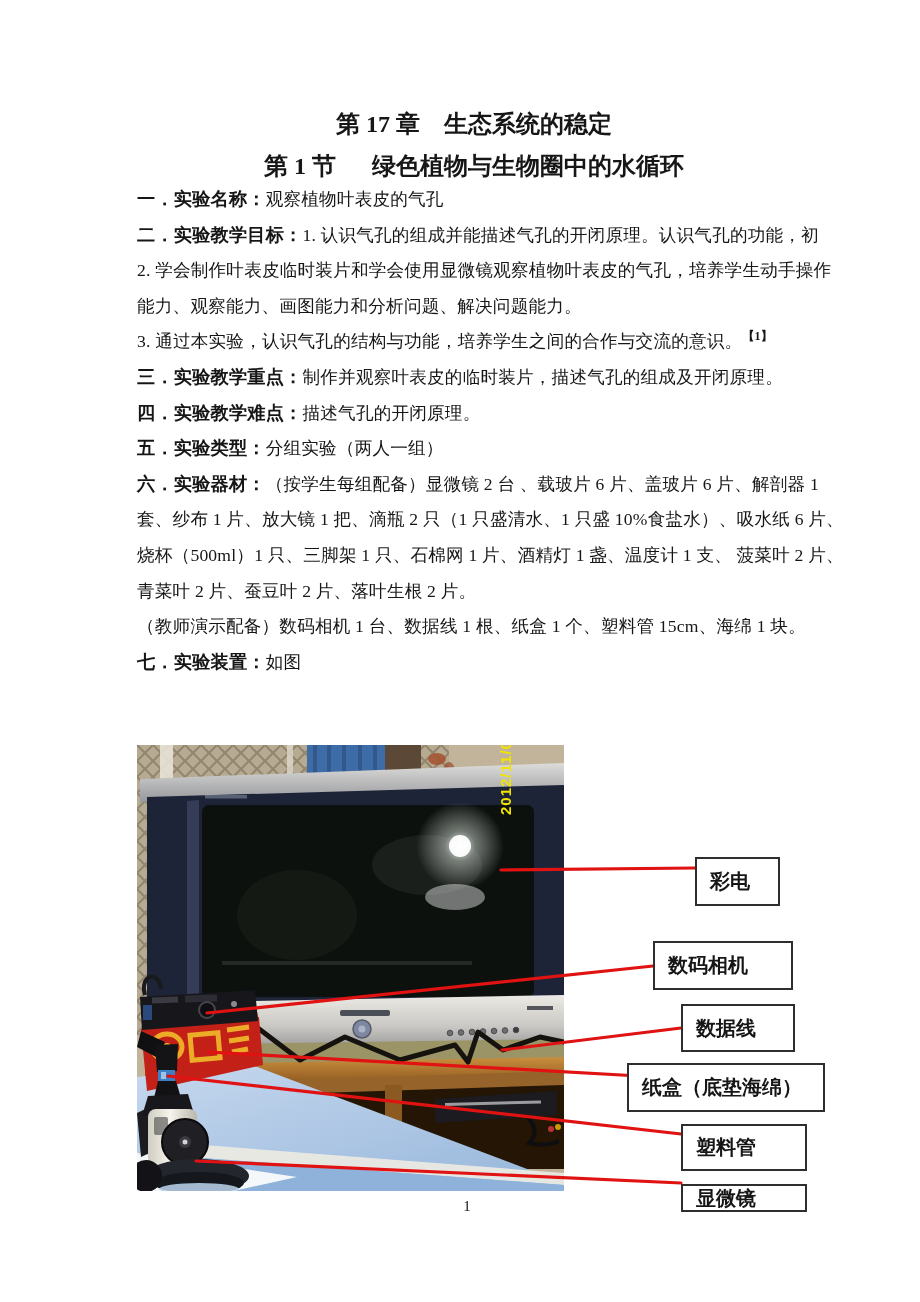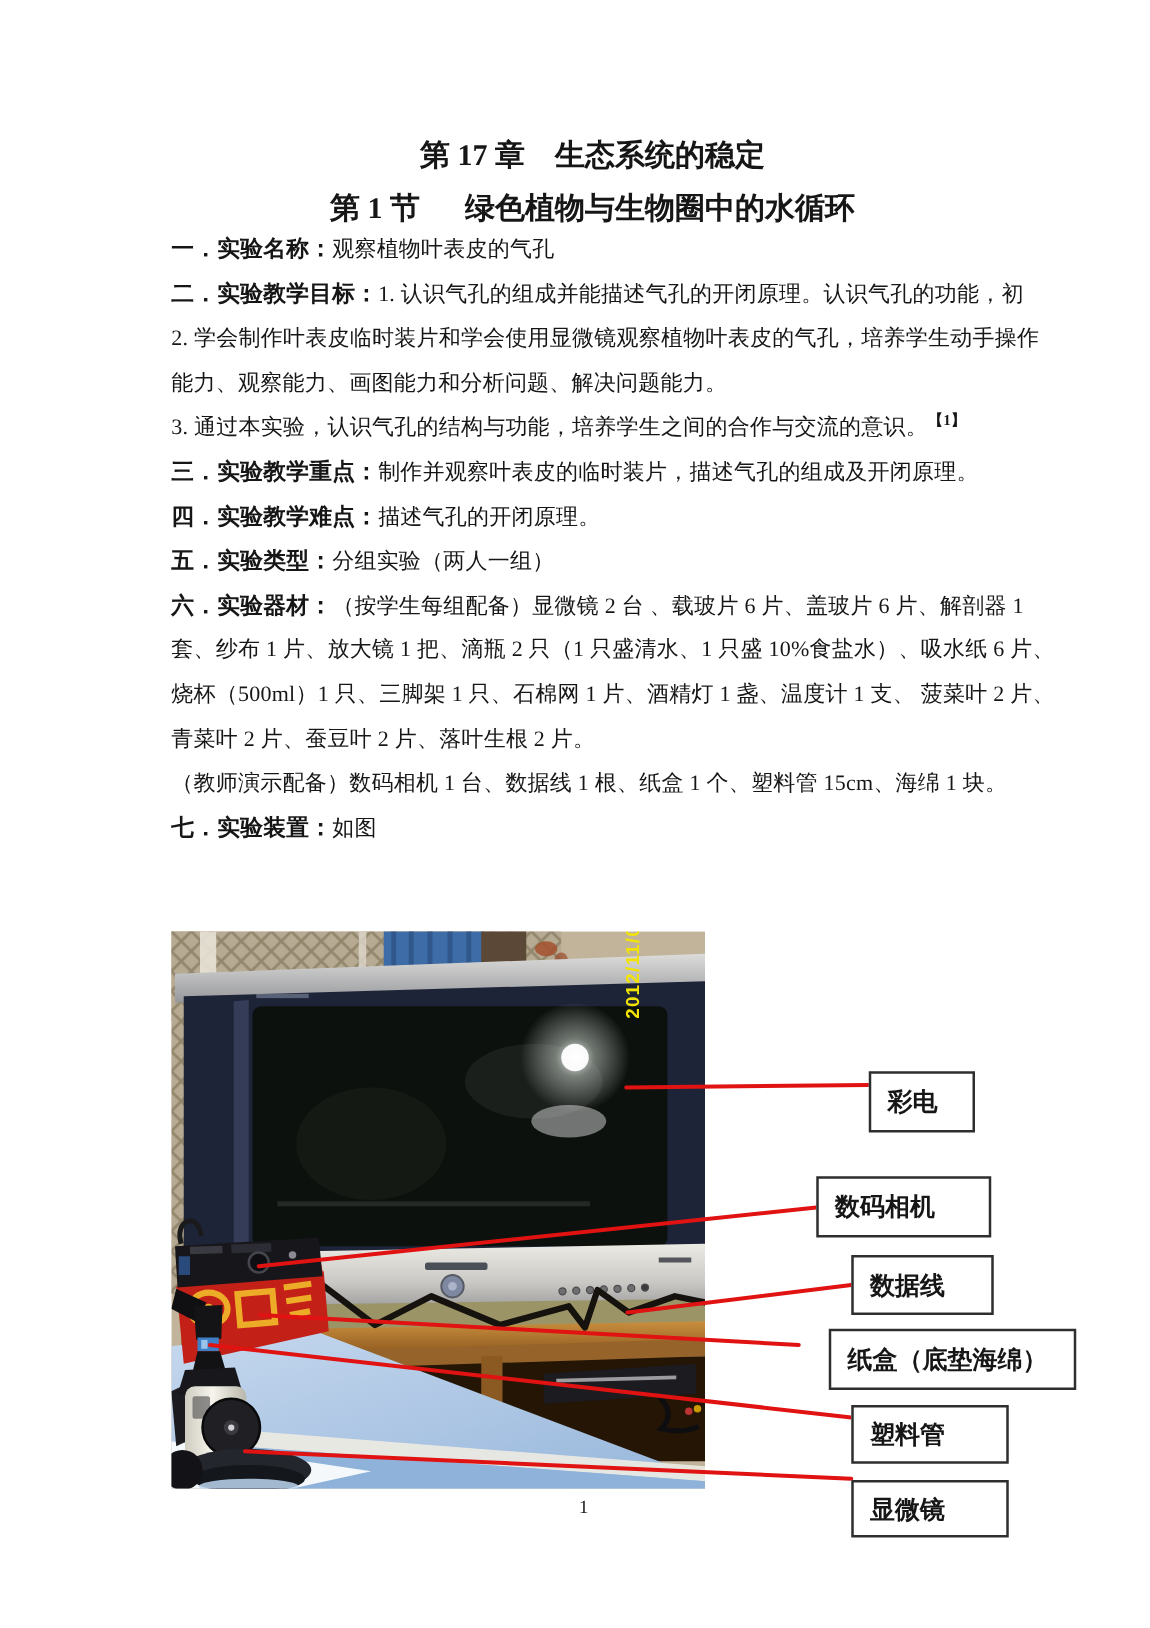--- a/index.html
+++ b/index.html
@@ -22,23 +22,23 @@
   .photo{position:absolute;left:137px;top:745px;width:427px;height:446px;overflow:hidden;}
 
   .callout{
     position:absolute;background:#ffffff;border:2px solid #2e2e2e;
     display:flex;align-items:center;box-sizing:border-box;
     font-weight:bold;font-size:20px;padding-left:13px;white-space:nowrap;margin-top:12px;
   }
   #callout-tv      {left:695px;top:845px;width:85px; height:49px;}
   #callout-camera  {left:653px;top:929px;width:140px;height:49px;}
   #callout-cable   {left:681px;top:992px;width:114px;height:48px;}
-  #callout-box     {left:663px;top:1051px;width:198px;height:49px;}
+  #callout-box     {left:627px;top:1051px;width:198px;height:49px;}
   #callout-tube    {left:681px;top:1112px;width:126px;height:47px;}
-  #callout-scope   {left:681px;top:1172px;width:126px;height:46px;}
+  #callout-scope   {left:681px;top:1172px;width:126px;height:28px;}
 
   #line-overlay{position:absolute;left:0;top:0;pointer-events:none;}
 
   .page-num{position:absolute;left:137px;top:1198px;width:660px;text-align:center;font-size:15px;}
 </style>
 </head>
 <body>
 
 <div class="heading" id="chapter-heading">
   <span class="lead">第 17 章</span>

